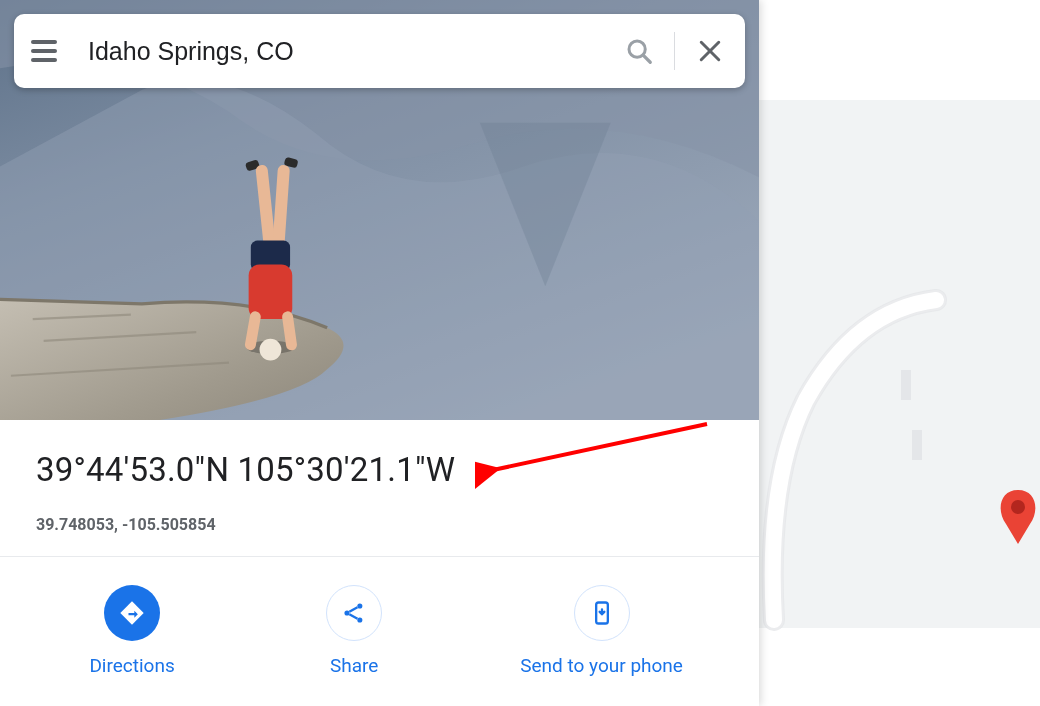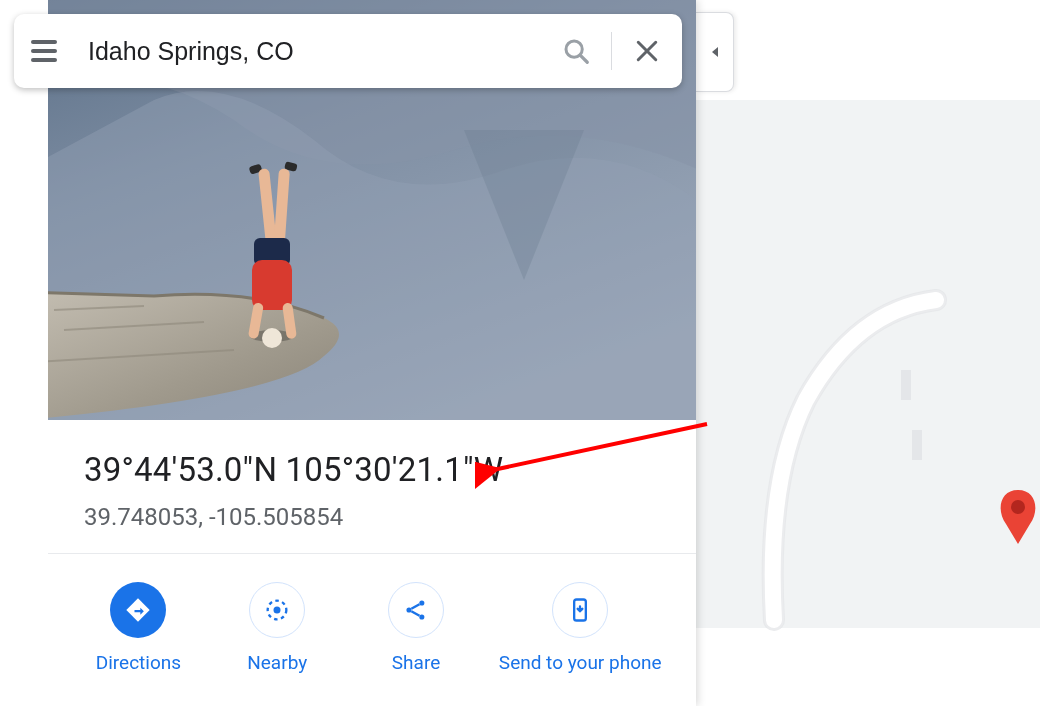--- a/index.html
+++ b/index.html
@@ -8,26 +8,25 @@
       width: 1040px;
       height: 706px;
       overflow: hidden;
       background: #f5f5f5;
       position: relative;
     }
     .panel {
       position: absolute;
       left: 0;
       top: 0;
-      width: 696px;
+      width: 759px;
       height: 706px;
       background: #fff;
       box-shadow: 2px 0 8px rgba(0,0,0,.15);
       z-index: 10;
-      padding-left: 48px;
     }
     .searchbar {
       position: absolute;
       top: 14px;
       left: 14px;
       right: 14px;
       height: 74px;
       background: #fff;
       border-radius: 10px;
       box-shadow: 0 2px 6px rgba(0,0,0,.25);
@@ -90,23 +89,24 @@
     .coords {
       padding: 30px 36px 22px;
     }
     .coords-main {
       font-size: 33px;
       color: #202124;
       font-weight: 400;
       letter-spacing: .2px;
     }
     .coords-dec {
-      font-size: 24px;
+      font-size: 16px;
       color: #5f6368;
-      margin-top: 14px;
+      margin-top: 26px;
+      font-weight: bold;
     }
     .hr { height: 1px; background: #e8eaed; }
     .actions {
       display: flex;
       justify-content: space-around;
       padding: 28px 24px 0;
       gap: 6px;
     }
     .action {
       display: flex;
@@ -249,29 +249,20 @@
         <svg viewBox="0 0 24 24">
           <path d="M12 2 L22 12 L12 22 L2 12 Z" fill="#fff"></path>
           <path d="M9 12h5v-2l3 3-3 3v-2H9z" fill="#1a73e8"></path>
         </svg>
       </div>
       <span class="action-label">Directions</span>
     </div>
     <div class="action">
       <div class="action-circle">
         <svg viewBox="0 0 24 24">
-          <circle cx="12" cy="12" r="8" fill="none" stroke="#1a73e8" stroke-width="2" stroke-dasharray="3 3"></circle>
-          <circle cx="12" cy="12" r="3" fill="#1a73e8"></circle>
-        </svg>
-      </div>
-      <span class="action-label">Nearby</span>
-    </div>
-    <div class="action">
-      <div class="action-circle">
-        <svg viewBox="0 0 24 24">
           <circle cx="6" cy="12" r="2.2" fill="#1a73e8"></circle>
           <circle cx="17" cy="6" r="2.2" fill="#1a73e8"></circle>
           <circle cx="17" cy="18" r="2.2" fill="#1a73e8"></circle>
           <path d="M8 11l7-4M8 13l7 4" stroke="#1a73e8" stroke-width="2"></path>
         </svg>
       </div>
       <span class="action-label">Share</span>
     </div>
     <div class="action">
       <div class="action-circle">

